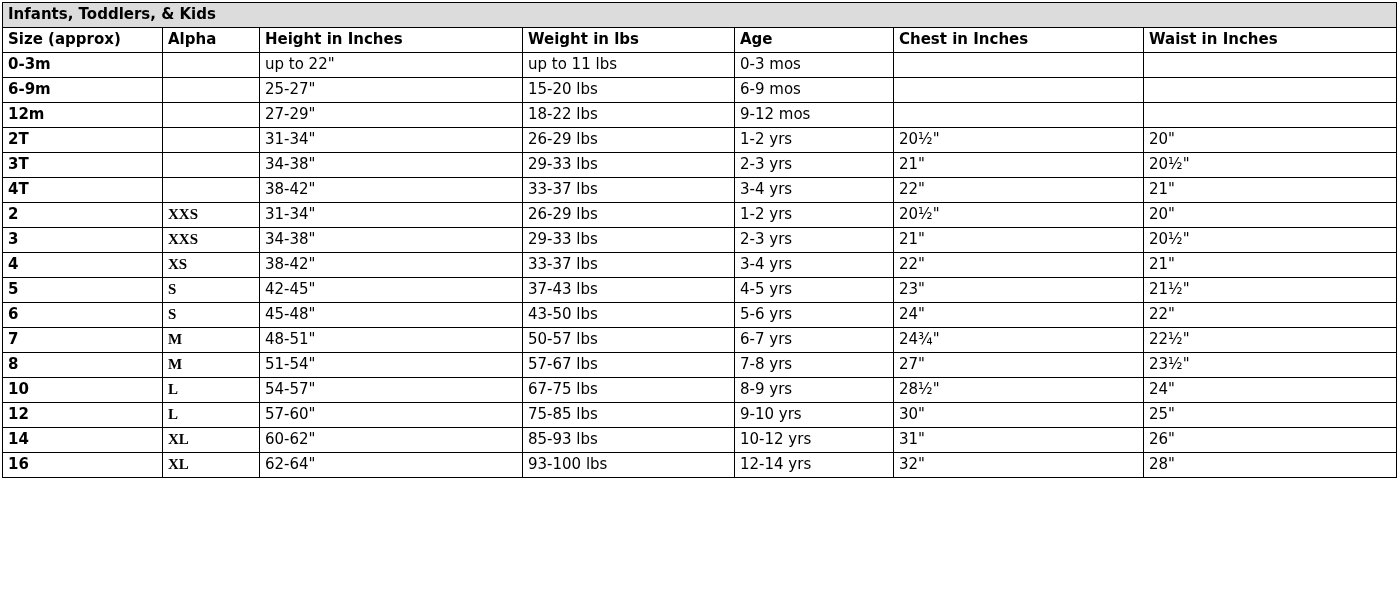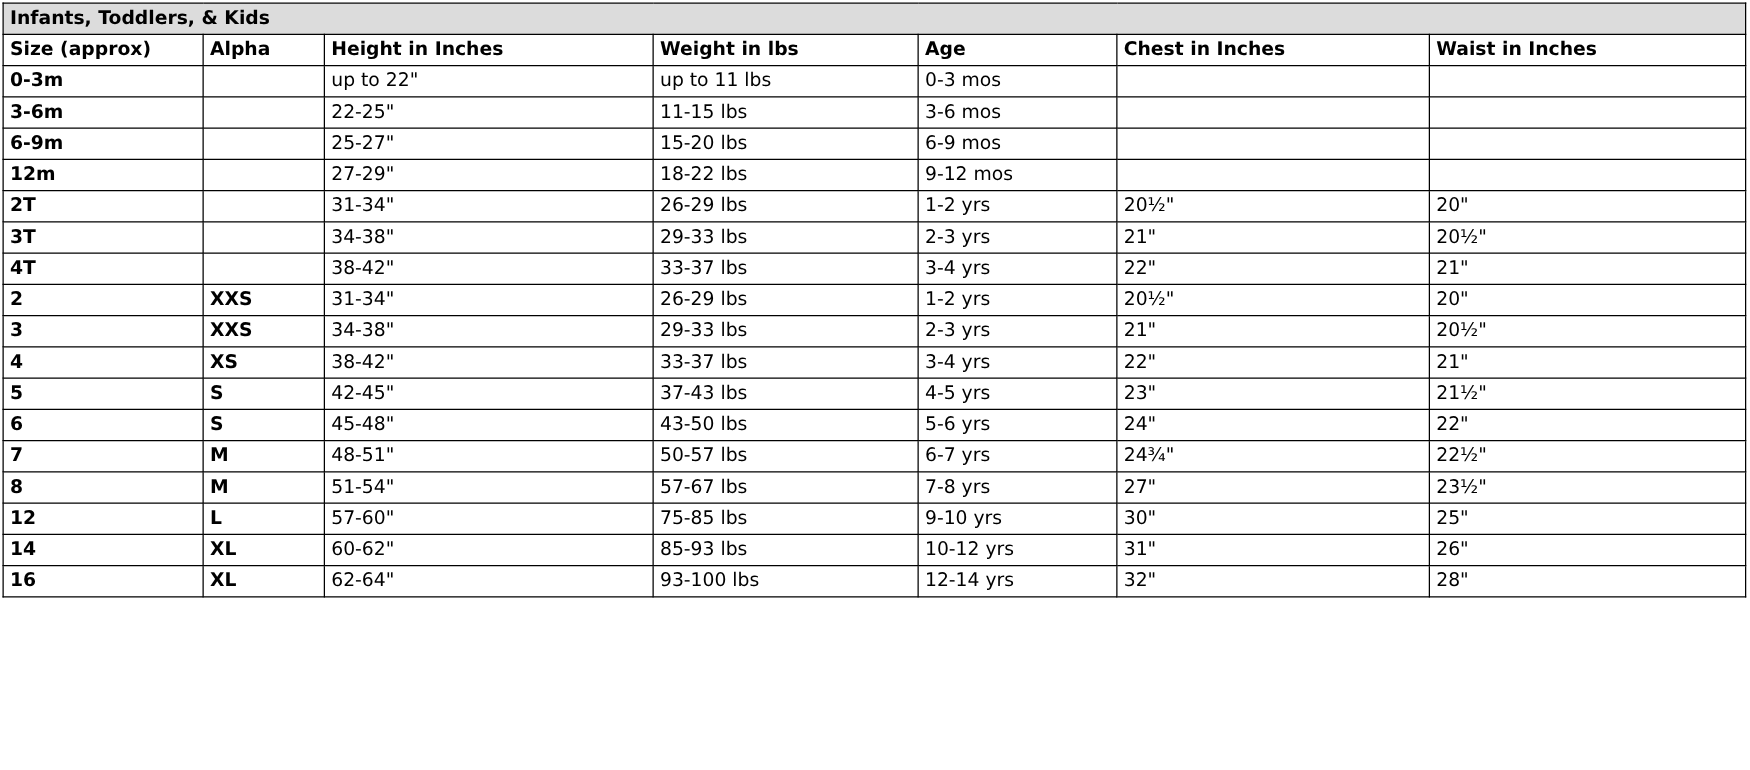--- a/index.html
+++ b/index.html
@@ -56,20 +56,21 @@
   .col-head.two-line {
     white-space: normal;
     line-height: 17px;
   }
   td.size-col {
     font-weight: bold;
     margin-left: 40px;
   }
   td.alpha-col {
     font-weight: bold;
+    font-family: Liberation Serif, serif;
   }
   
   col.c-size   { width: 160px; }
   col.c-alpha  { width: 97px; }
   col.c-height { width: 263px; }
   col.c-weight { width: 212px; }
   col.c-age    { width: 159px; }
   col.c-chest  { width: 250px; }
   col.c-waist  { width: 253px; }
 </style>
@@ -105,29 +106,20 @@
         <tr>
           <td class="size-col">0-3m</td>
           <td class="alpha-col"></td>
           <td class="height-col">up to 22"</td>
           <td class="weight-col">up to 11 lbs</td>
           <td class="age-col">0-3 mos</td>
           <td class="chest-col"></td>
           <td class="waist-col"></td>
         </tr>
         <tr>
-          <td class="size-col">3-6m</td>
-          <td class="alpha-col"></td>
-          <td class="height-col">22-25"</td>
-          <td class="weight-col">11-15 lbs</td>
-          <td class="age-col">3-6 mos</td>
-          <td class="chest-col"></td>
-          <td class="waist-col"></td>
-        </tr>
-        <tr>
           <td class="size-col">6-9m</td>
           <td class="alpha-col"></td>
           <td class="height-col">25-27"</td>
           <td class="weight-col">15-20 lbs</td>
           <td class="age-col">6-9 mos</td>
           <td class="chest-col"></td>
           <td class="waist-col"></td>
         </tr>
         <tr>
           <td class="size-col">12m</td>
@@ -222,20 +214,29 @@
         <tr>
           <td class="size-col">8</td>
           <td class="alpha-col">M</td>
           <td class="height-col">51-54"</td>
           <td class="weight-col">57-67 lbs</td>
           <td class="age-col">7-8 yrs</td>
           <td class="chest-col">27"</td>
           <td class="waist-col">23½"</td>
         </tr>
         <tr>
+          <td class="size-col">10</td>
+          <td class="alpha-col">L</td>
+          <td class="height-col">54-57"</td>
+          <td class="weight-col">67-75 lbs</td>
+          <td class="age-col">8-9 yrs</td>
+          <td class="chest-col">28½"</td>
+          <td class="waist-col">24"</td>
+        </tr>
+        <tr>
           <td class="size-col">12</td>
           <td class="alpha-col">L</td>
           <td class="height-col">57-60"</td>
           <td class="weight-col">75-85 lbs</td>
           <td class="age-col">9-10 yrs</td>
           <td class="chest-col">30"</td>
           <td class="waist-col">25"</td>
         </tr>
         <tr>
           <td class="size-col">14</td>

